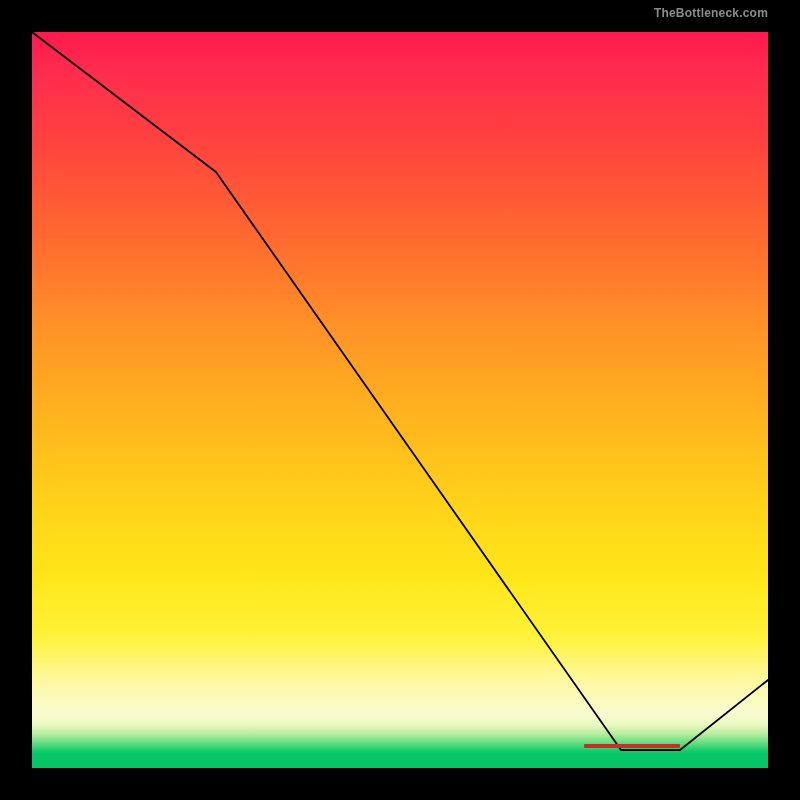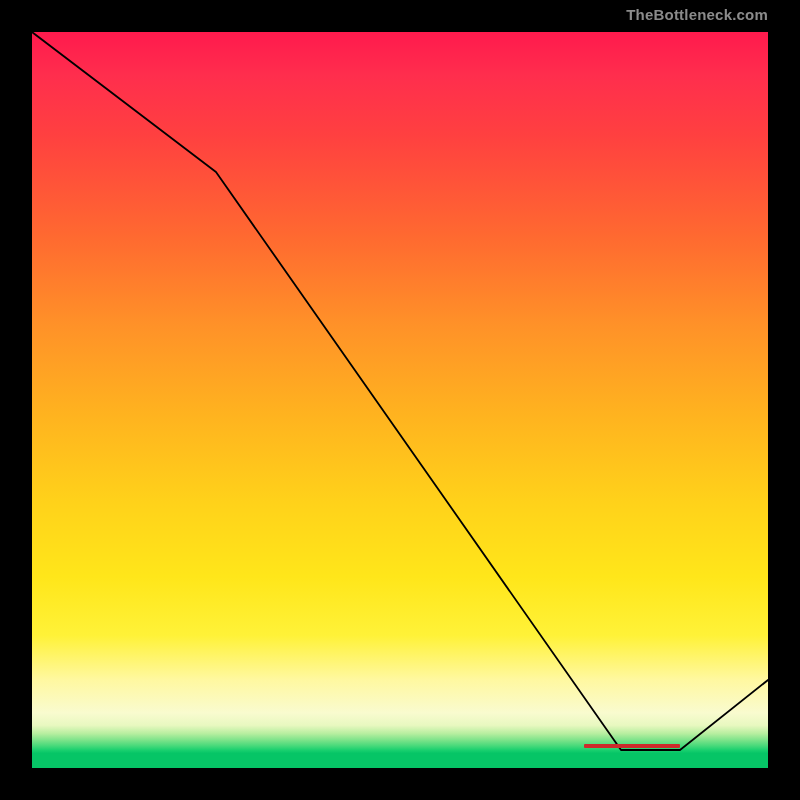--- a/index.html
+++ b/index.html
@@ -66,21 +66,21 @@
     position: absolute;
     height: 4px;
     background: #cc2b2b;
     border-radius: 1px;
   }
   .watermark {
     position: absolute;
     top: 6px;
     right: 32px;
     color: #8b8b8b;
-    font-size: 15px;
+    font-size: 12px;
     font-weight: 600;
     letter-spacing: 0.2px;
   }
 </style>
 </head>
 <body>
 
 <div class="frame">
 
   <div class="watermark">TheBottleneck.com</div>

